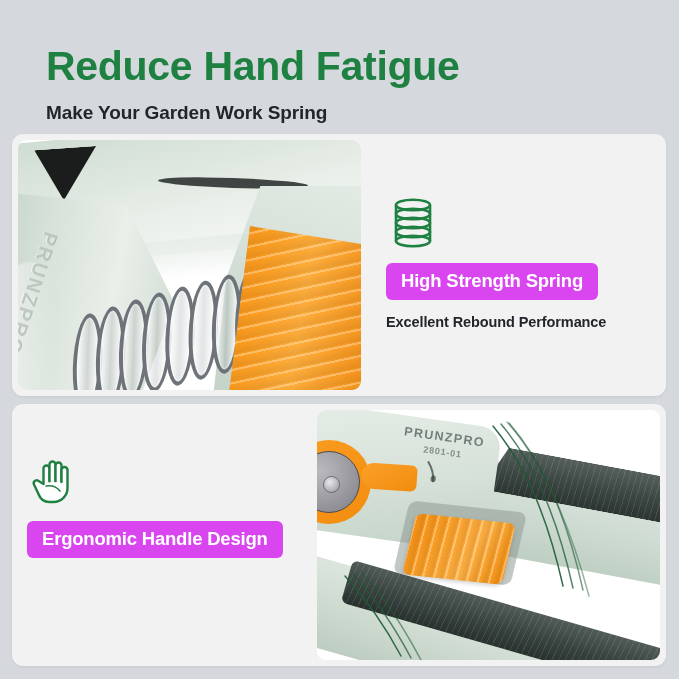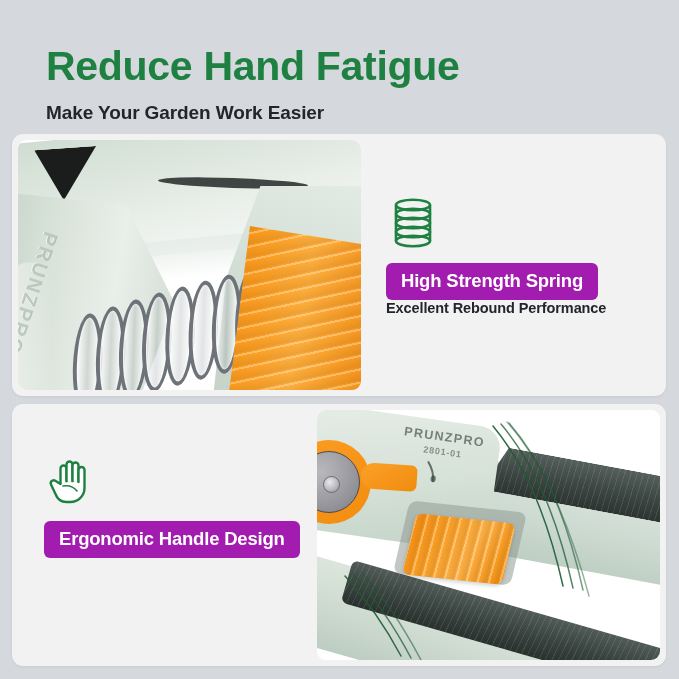--- a/index.html
+++ b/index.html
@@ -91,47 +91,48 @@
     position: absolute;
   }
 
   #feature-spring {
     left: 374px;
     top: 62px;
     width: 268px;
   }
 
   #feature-handle {
-    left: 32px;
+    left: 15px;
     top: 50px;
     width: 288px;
   }
 
   .feature-icon {
     display: block;
     height: 54px;
     margin-bottom: 13px;
   }
 
   .badge {
     display: inline-block;
-    background: #a21caf;
+    background: #d946ef;
     color: #ffffff;
     font-size: 18.5px;
     font-weight: bold;
     border-radius: 6px;
     padding: 7px 15px 8px 15px;
     letter-spacing: -0.2px;
     white-space: nowrap;
   }
 
   .feature-sub {
     font-size: 14.5px;
     font-weight: bold;
     color: #22262b;
+    margin-top: 14px;
     letter-spacing: -0.1px;
     white-space: nowrap;
   }
 
   
   .ph-bg { position: absolute; inset: 0; background: #ffffff; }
 
   
   .sp-handle-top {
     position: absolute;
@@ -437,21 +438,21 @@
   .hd-lines { position: absolute; inset: 0; pointer-events: none; }
 
   
   .spring-icon-rings { display: block; }
 </style>
 </head>
 <body>
 
 <div class="header">
   <div class="headline">Reduce Hand Fatigue</div>
-  <div class="subheadline">Make Your Garden Work Easier</div>
+  <div class="subheadline">Make Your Garden Work Spring</div>
 </div>
 
 <div class="card" id="card-spring">
 
   <div class="photo" id="photo-spring">
     <div class="ph-bg"></div>
 
     <div class="sp-handle-top"></div>
     <div class="sp-notch"></div>
     <div class="sp-gap"></div>

